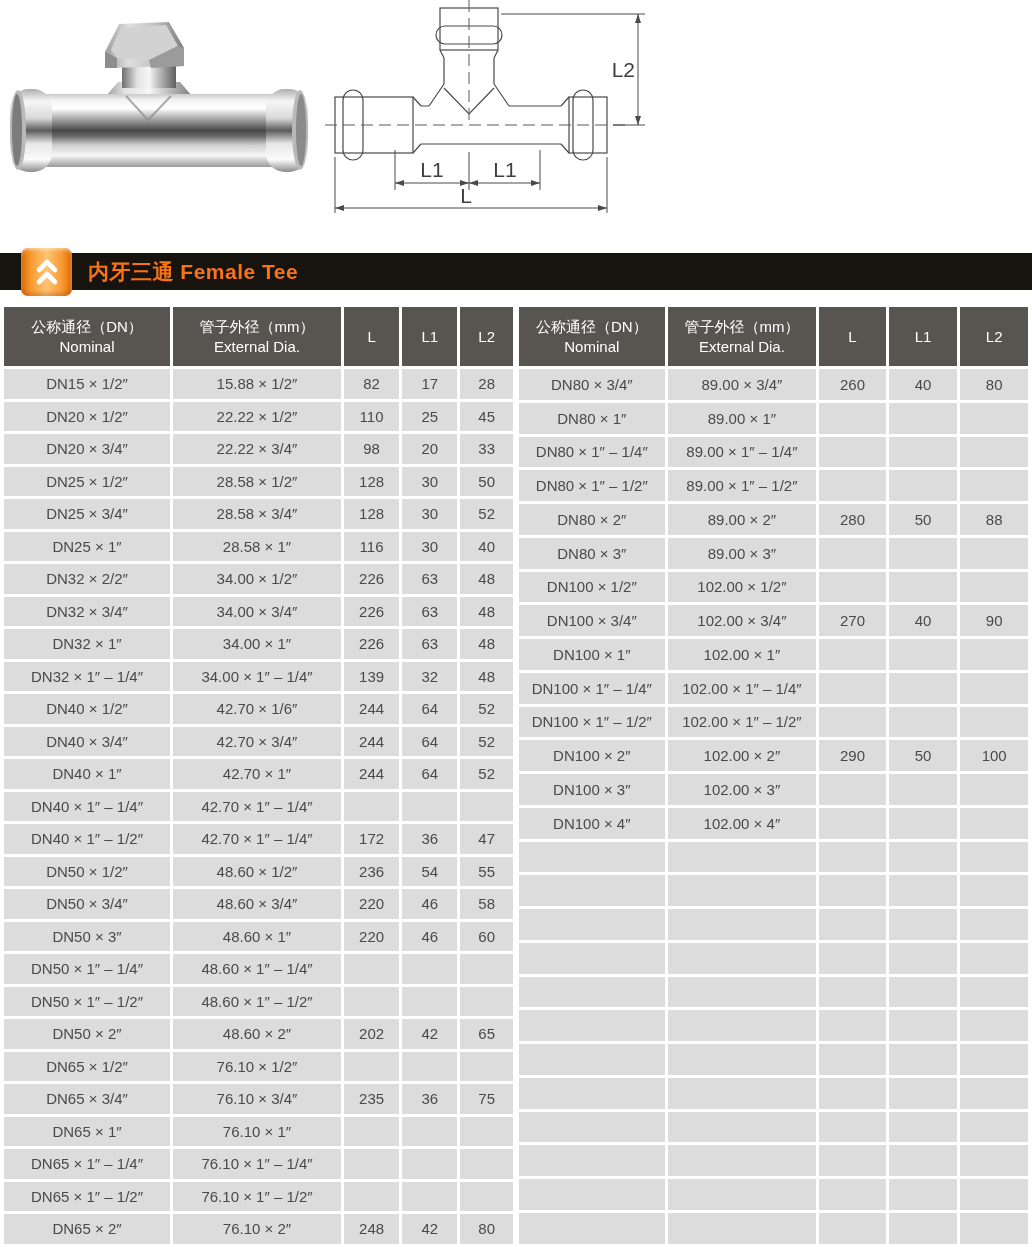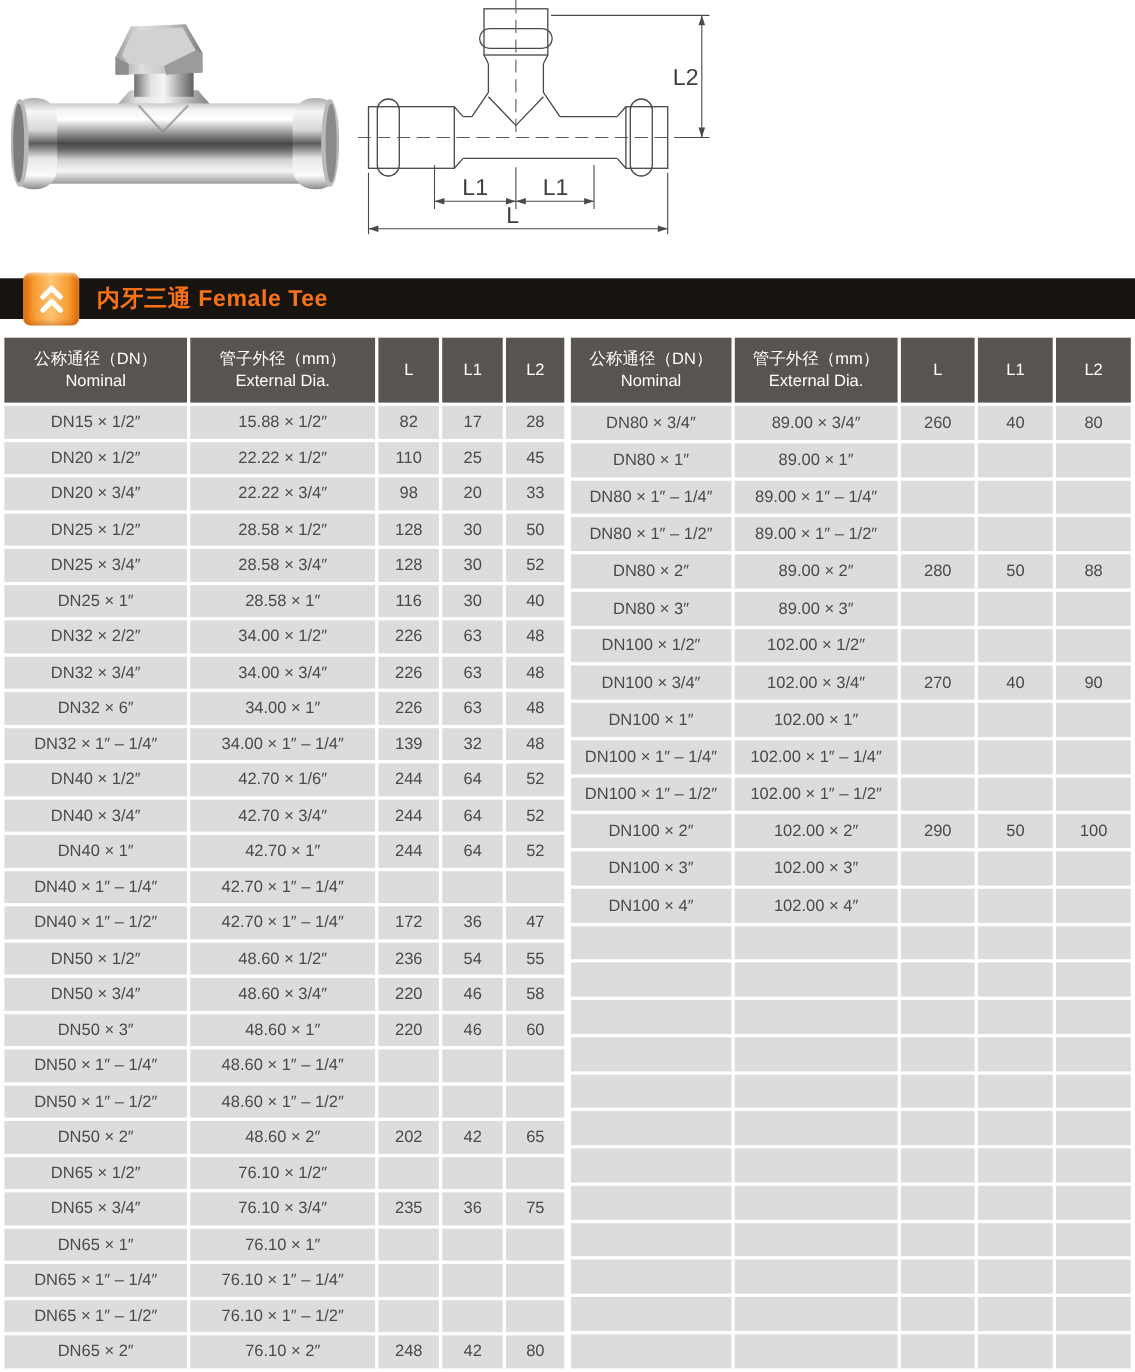--- a/index.html
+++ b/index.html
@@ -248,21 +248,21 @@
             <td>48</td>
           </tr>
           <tr>
             <td>DN32 × 3/4″</td>
             <td>34.00 × 3/4″</td>
             <td>226</td>
             <td>63</td>
             <td>48</td>
           </tr>
           <tr>
-            <td>DN32 × 6″</td>
+            <td>DN32 × 1″</td>
             <td>34.00 × 1″</td>
             <td>226</td>
             <td>63</td>
             <td>48</td>
           </tr>
           <tr>
             <td>DN32 × 1″ – 1/4″</td>
             <td>34.00 × 1″ – 1/4″</td>
             <td>139</td>
             <td>32</td>

